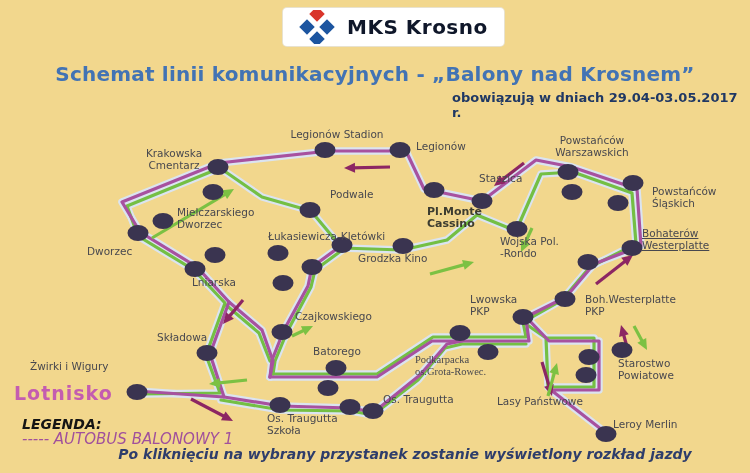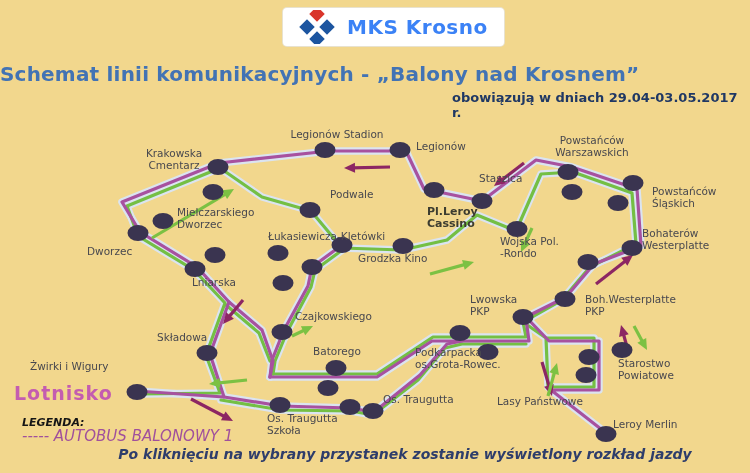--- a/index.html
+++ b/index.html
@@ -2,32 +2,32 @@
 <html><head>
 <meta charset="utf-8">
 <style>
   html,body{margin:0;padding:0;}
   body{width:750px;height:473px;overflow:hidden;}
   #page{position:relative;width:750px;height:473px;background:#f2d78d;font-family:"DejaVu Sans","Liberation Sans",sans-serif;}
   
   .logo-box{position:absolute;left:283px;top:8px;width:221px;height:38px;background:#ffffff;border-radius:4px;display:flex;align-items:center;justify-content:flex-start;box-shadow:0 0 0 1px #e8e2cf;}
   .logo-icon{margin-left:14px;width:40px;height:34px;}
   .logo-text{font-size:20px;font-weight:600;letter-spacing:0.5px;margin-left:10px;}
-  .page-title{position:absolute;left:0;top:62px;width:750px;text-align:left;font-size:20px;font-weight:bold;letter-spacing:0.2px;}
+  .page-title{position:absolute;left:0;top:62px;width:750px;text-align:center;font-size:20px;font-weight:bold;letter-spacing:0.2px;}
   .page-subtitle{position:absolute;left:452px;top:90px;font-size:13px;font-weight:bold;}
   
   #map-svg{position:absolute;left:0;top:0;width:750px;height:473px;}
   #labels{position:absolute;left:0;top:0;width:750px;height:473px;pointer-events:none;}
   .stop-label{position:absolute;font-size:10.5px;line-height:12px;white-space:pre-line;pointer-events:auto;cursor:pointer;}
   .stop-label.center{transform:translateX(-50%);text-align:center;}
   .stop-label.bold{font-weight:bold;font-size:11px;}
   .stop-label.airport{font-size:19px;font-weight:bold;letter-spacing:1px;cursor:default;}
   
   .legend{position:absolute;left:22px;top:416px;font-style:italic;}
-  .legend-heading{font-size:11px;font-weight:bold;color:#151515;}
+  .legend-heading{font-size:14px;font-weight:bold;color:#151515;}
   .legend-item{font-size:15px;font-weight:normal;line-height:14px;}
   
   .footer-note{position:absolute;left:0;top:446px;width:750px;text-align:center;padding-left:60px;box-sizing:border-box;font-size:14px;font-weight:bold;font-style:italic;}
 </style>
 </head>
 <body>
 
 <div id="page">
 
   <svg id="map-svg" viewBox="0 0 750 473">
@@ -127,65 +127,65 @@
       <ellipse cx="586" cy="375" rx="10.5" ry="8" fill="#3a3450" style="cursor: pointer;"></ellipse>
       <ellipse cx="606" cy="434" rx="10.5" ry="8" fill="#3a3450" style="cursor: pointer;"></ellipse>
     </svg>
 
   <div id="labels">
       <div class="stop-label center" style="left: 174px; top: 147px; color: rgb(72, 72, 79);">Krakowska
 Cmentarz</div>
       <div class="stop-label center" style="left: 337px; top: 128px; color: rgb(72, 72, 79);">Legionów Stadion</div>
       <div class="stop-label left" style="left: 416px; top: 140px; color: rgb(72, 72, 79);">Legionów</div>
       <div class="stop-label left" style="left: 432px; top: 172px; color: rgb(72, 72, 79); margin-left: 47px;">Staszica</div>
-      <div class="stop-label left bold" style="left: 427px; top: 206px; color: rgb(60, 60, 48);">Pl.Leroy
+      <div class="stop-label left bold" style="left: 427px; top: 206px; color: rgb(60, 60, 48);">Pl.Monte
 Cassino</div>
       <div class="stop-label left" style="left: 330px; top: 188px; color: rgb(72, 72, 79);">Podwale</div>
       <div class="stop-label left" style="left: 268px; top: 230px; color: rgb(72, 72, 79);">Łukasiewicza-Kletówki</div>
       <div class="stop-label left" style="left: 358px; top: 252px; color: rgb(72, 72, 79);">Grodzka Kino</div>
       <div class="stop-label left" style="left: 177px; top: 206px; color: rgb(72, 72, 79);">Mielczarskiego
 Dworzec</div>
       <div class="stop-label left" style="left: 87px; top: 245px; color: rgb(72, 72, 79);">Dworzec</div>
       <div class="stop-label left" style="left: 192px; top: 276px; color: rgb(72, 72, 79);">Lniarska</div>
       <div class="stop-label left" style="left: 295px; top: 310px; color: rgb(72, 72, 79);">Czajkowskiego</div>
       <div class="stop-label left" style="left: 157px; top: 331px; color: rgb(72, 72, 79);">Składowa</div>
       <div class="stop-label left" style="left: 30px; top: 360px; color: rgb(72, 72, 79);">Żwirki i Wigury</div>
       <div class="stop-label left airport" style="left: 14px; top: 387px; color: rgb(196, 92, 176);">Lotnisko</div>
       <div class="stop-label left" style="left: 313px; top: 345px; color: rgb(72, 72, 79);">Batorego</div>
       <div class="stop-label left" style="left: 267px; top: 412px; color: rgb(72, 72, 79);">Os. Traugutta
 Szkoła</div>
       <div class="stop-label left" style="left: 383px; top: 393px; color: rgb(72, 72, 79);">Os. Traugutta</div>
-      <div class="stop-label left" style="left: 415px; top: 346px; color: rgb(72, 72, 79);">Podkarpacka
+      <div class="stop-label left" style="left: 415px; top: 354px; color: rgb(72, 72, 79); font-family: Liberation Serif, serif;">Podkarpacka
 os.Grota-Rowec.</div>
       <div class="stop-label left" style="left: 470px; top: 293px; color: rgb(72, 72, 79);">Lwowska
 PKP</div>
       <div class="stop-label left" style="left: 500px; top: 235px; color: rgb(72, 72, 79);">Wojska Pol.
 -Rondo</div>
       <div class="stop-label center" style="left: 592px; top: 134px; color: rgb(72, 72, 79);">Powstańców
 Warszawskich</div>
       <div class="stop-label left" style="left: 652px; top: 185px; color: rgb(72, 72, 79);">Powstańców
 Śląskich</div>
-      <div class="stop-label left" style="left: 642px; top: 227px; color: rgb(72, 72, 79);">Bohaterów
+      <div class="stop-label left" style="left: 642px; top: 227px; color: rgb(72, 72, 79); text-decoration: underline;">Bohaterów
 Westerplatte</div>
       <div class="stop-label left" style="left: 585px; top: 293px; color: rgb(72, 72, 79);">Boh.Westerplatte
 PKP</div>
       <div class="stop-label left" style="left: 618px; top: 357px; color: rgb(72, 72, 79);">Starostwo
 Powiatowe</div>
       <div class="stop-label left" style="left: 497px; top: 395px; color: rgb(72, 72, 79);">Lasy Państwowe</div>
       <div class="stop-label left" style="left: 613px; top: 418px; color: rgb(72, 72, 79);">Leroy Merlin</div>
     </div>
 
   <div class="logo-box">
     <svg class="logo-icon" viewBox="0 0 40 34">
       <rect x="14.5" y="-1.5" width="11" height="11" transform="rotate(45 20 4)" fill="#d9352b"></rect>
       <rect x="4.5" y="11.5" width="11" height="11" transform="rotate(45 10 17)" fill="#1c55a0"></rect>
       <rect x="24.5" y="11.5" width="11" height="11" transform="rotate(45 30 17)" fill="#1c55a0"></rect>
       <rect x="14.5" y="23.5" width="11" height="11" transform="rotate(45 20 29)" fill="#1c55a0"></rect>
     </svg>
-    <span class="logo-text" style="color: #3b82f6;">MKS Krosno</span>
+    <span class="logo-text" style="color: #0f172a;">MKS Krosno</span>
   </div>
 
   <div class="page-title" style="color: rgb(66, 115, 180);">Schemat linii komunikacyjnych  -  „Balony nad Krosnem”</div>
   <div class="page-subtitle" style="color: rgb(32, 56, 100);">obowiązują w dniach 29.04-03.05.2017 r.</div>
 
   <div class="legend">
     <div class="legend-heading">LEGENDA:</div>
     <div class="legend-item" style="color: rgb(160, 80, 156);"><span>-----</span> <span>AUTOBUS BALONOWY 1</span></div>
   </div>
 

